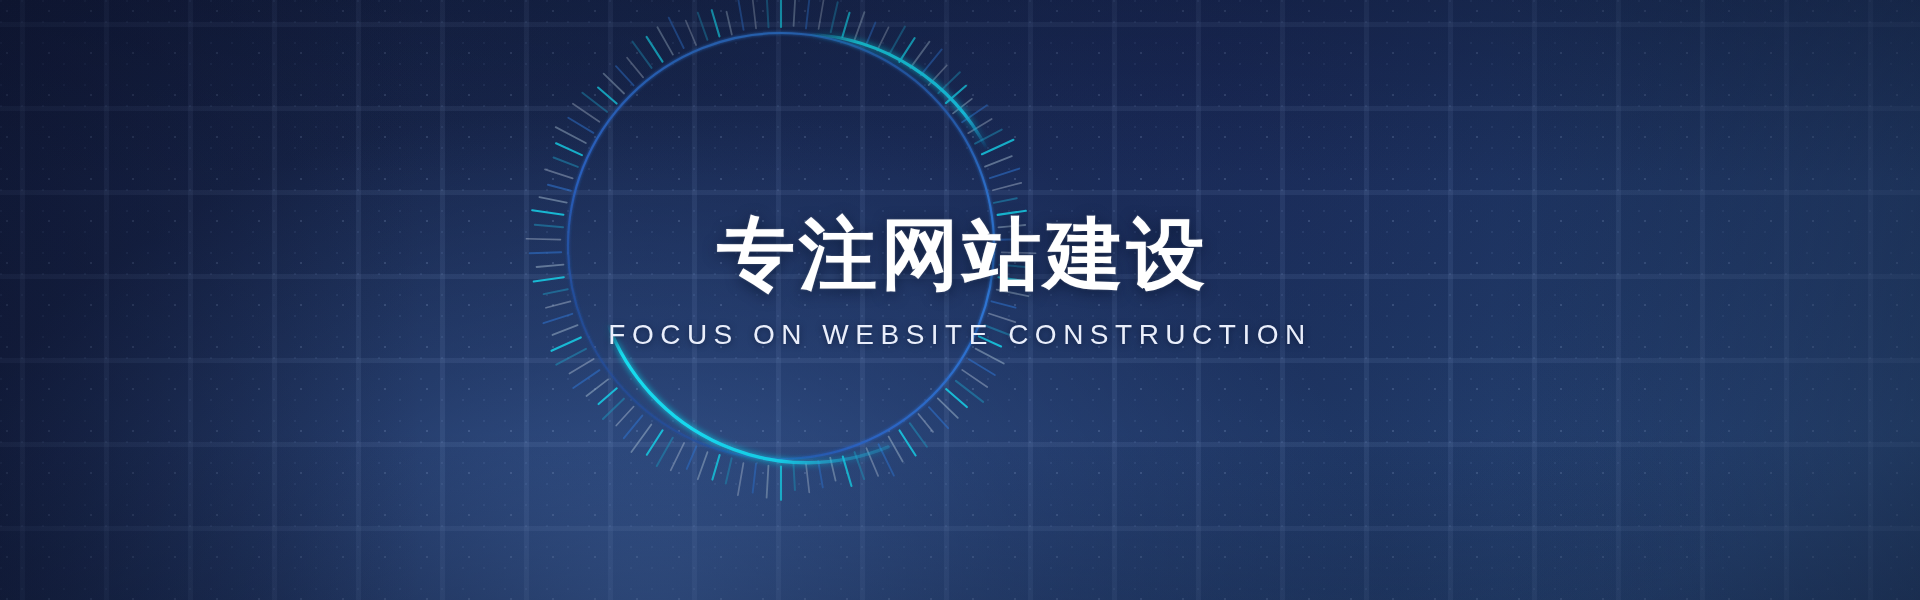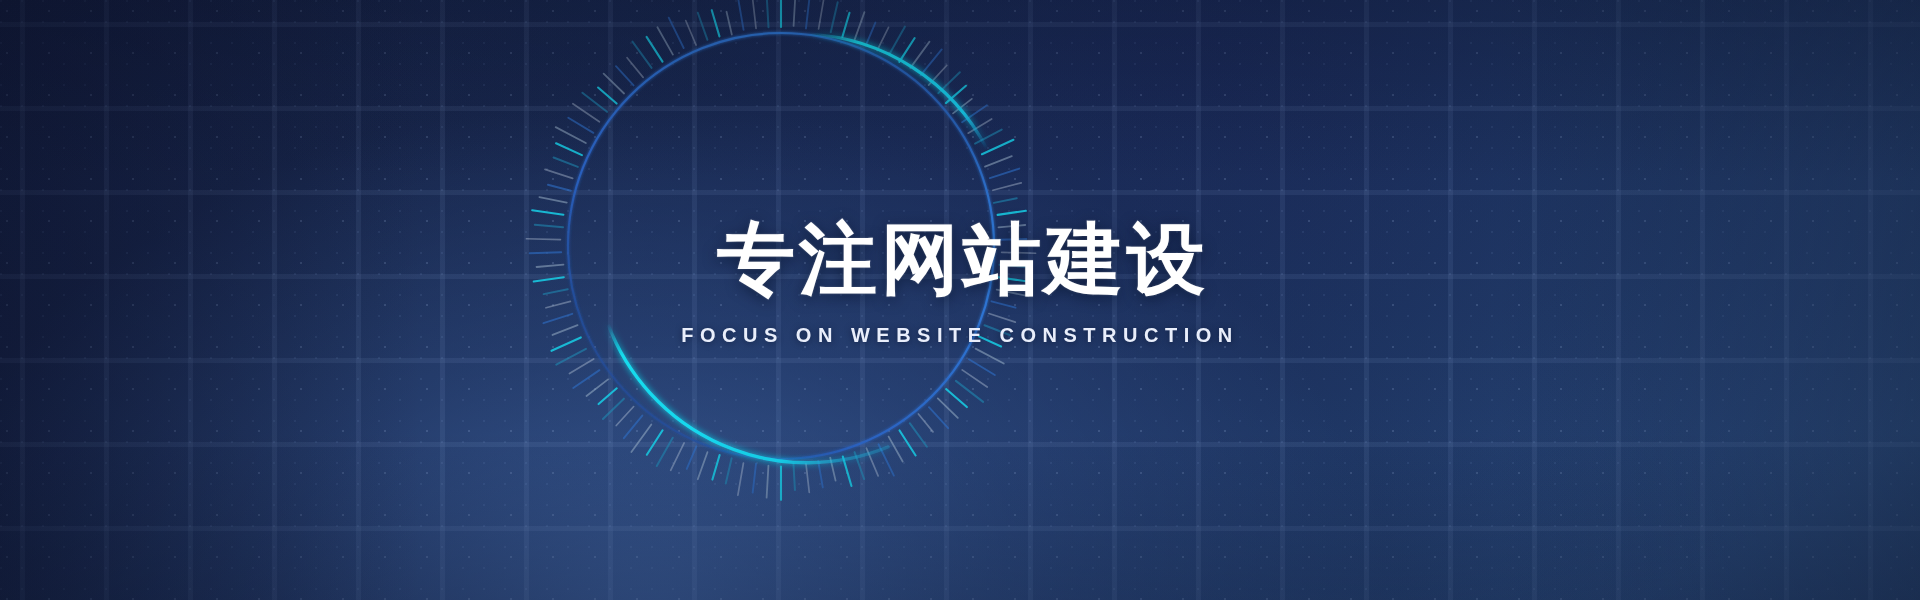--- a/index.html
+++ b/index.html
@@ -80,22 +80,22 @@
     line-height: 1;
     color: #ffffff;
     letter-spacing: 4px;
     text-shadow: 0 3px 14px rgba(4,12,34,0.55), 0 0 2px rgba(255,255,255,0.35);
     padding-left: 6px;
     transform: translateY(-6px);
   }
   .subhead {
     margin: 20px 0 0 0;
     font-family: "Liberation Sans", "DejaVu Sans", sans-serif;
-    font-size: 20px;
-    font-weight: 700;
+    font-size: 28px;
+    font-weight: 400;
     color: #e9eefb;
     letter-spacing: 6.5px;
     white-space: nowrap;
     text-shadow: 0 1px 6px rgba(4,12,34,0.5);
   }
   .tagline {
     margin: 25px 0 0 0;
     font-family: "DejaVu Sans", "Liberation Sans", sans-serif;
     font-size: 30px;
     font-weight: 300;

